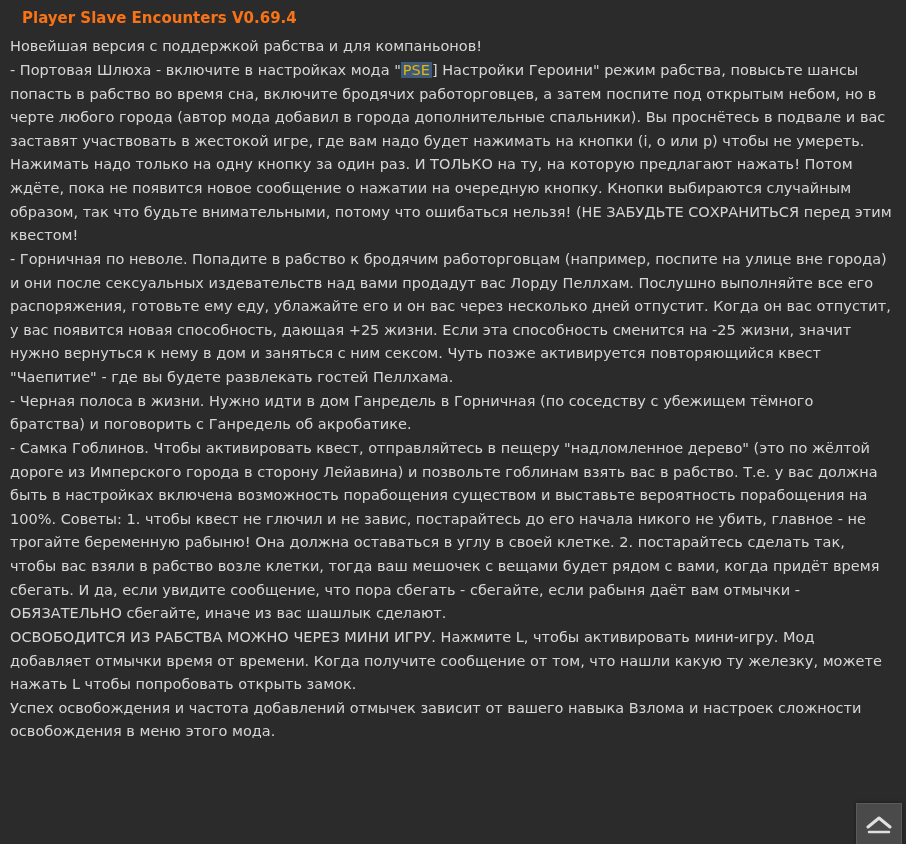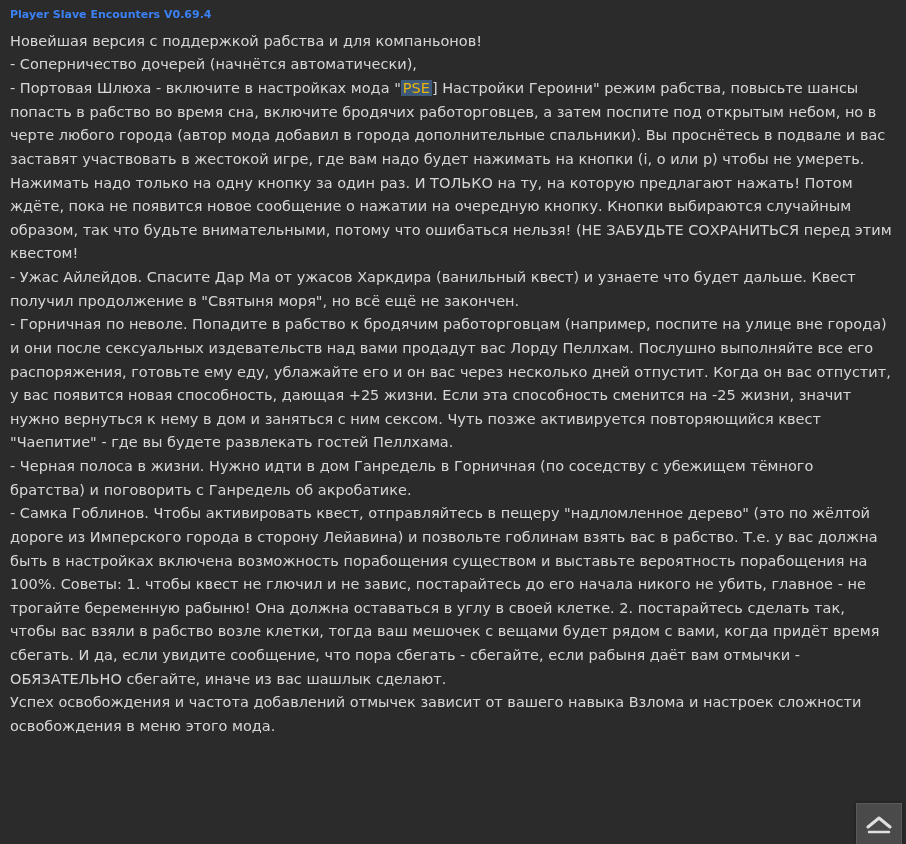--- a/index.html
+++ b/index.html
@@ -19,23 +19,23 @@
   .page {
     position: relative;
     width: 906px;
     height: 844px;
     box-sizing: border-box;
     padding: 8px 10px 0 10px;
     overflow: hidden;
   }
   .title {
     font-weight: bold;
-    color: #3b82f6;
-    font-size: 11px;
-    margin: 0 0 7px 0;
+    color: #f97316;
+    font-size: 15px;
+    margin: 0 0 7px 12px;
     line-height: 1.35;
   }
   p.para {
     margin: 0 4px 0 0;
     padding: 0;
     text-align: left;
     color: #d6d6d6;
   }
   .highlight {
     background: #3d5a7a;
@@ -62,28 +62,27 @@
   }
 </style>
 </head>
 <body>
 
 <div class="page">
 
   <div class="title">Player Slave Encounters V0.69.4</div>
 
   <p class="para">Новейшая версия с поддержкой рабства и для компаньонов!</p>
-  <p class="para">- Соперничество дочерей (начнётся автоматически),</p>
 
   <p class="para"><span>- Портовая Шлюха - включите в настройках мода "</span><span class="highlight">PSE</span><span>] Настройки Героини" режим рабства, повысьте шансы попасть в рабство во время сна, включите бродячих работорговцев, а затем поспите под открытым небом, но в черте любого города (автор мода добавил в города дополнительные спальники). Вы проснётесь в подвале и вас заставят участвовать в жестокой игре, где вам надо будет нажимать на кнопки (i, о или р) чтобы не умереть. Нажимать надо только на одну кнопку за один раз. И ТОЛЬКО на ту, на которую предлагают нажать! Потом ждёте, пока не появится новое сообщение о нажатии на очередную кнопку. Кнопки выбираются случайным образом, так что будьте внимательными, потому что ошибаться нельзя! (НЕ ЗАБУДЬТЕ СОХРАНИТЬСЯ перед этим квестом!</span></p>
 
-  <p class="para">- Ужас Айлейдов. Спасите Дар Ма от ужасов Харкдира (ванильный квест) и узнаете что будет дальше. Квест получил продолжение в "Святыня моря", но всё ещё не закончен.</p>
   <p class="para">- Горничная по неволе. Попадите в рабство к бродячим работорговцам (например, поспите на улице вне города) и они после сексуальных издевательств над вами продадут вас Лорду Пеллхам. Послушно выполняйте все его распоряжения, готовьте ему еду, ублажайте его и он вас через несколько дней отпустит. Когда он вас отпустит, у вас появится новая способность, дающая +25 жизни. Если эта способность сменится на -25 жизни, значит нужно вернуться к нему в дом и заняться с ним сексом. Чуть позже активируется повторяющийся квест "Чаепитие" - где вы будете развлекать гостей Пеллхама.</p>
   <p class="para">- Черная полоса в жизни. Нужно идти в дом Ганредель в Горничная (по соседству с убежищем тёмного братства) и поговорить с Ганредель об акробатике.</p>
   <p class="para">- Самка Гоблинов. Чтобы активировать квест, отправляйтесь в пещеру "надломленное дерево" (это по жёлтой дороге из Имперского города в сторону Лейавина) и позвольте гоблинам взять вас в рабство. Т.е. у вас должна быть в настройках включена возможность порабощения существом и выставьте вероятность порабощения на 100%. Советы: 1. чтобы квест не глючил и не завис, постарайтесь до его начала никого не убить, главное - не трогайте беременную рабыню! Она должна оставаться в углу в своей клетке. 2. постарайтесь сделать так, чтобы вас взяли в рабство возле клетки, тогда ваш мешочек с вещами будет рядом с вами, когда придёт время сбегать. И да, если увидите сообщение, что пора сбегать - сбегайте, если рабыня даёт вам отмычки - ОБЯЗАТЕЛЬНО сбегайте, иначе из вас шашлык сделают.</p>
+  <p class="para">ОСВОБОДИТСЯ ИЗ РАБСТВА МОЖНО ЧЕРЕЗ МИНИ ИГРУ.  Нажмите L, чтобы активировать мини-игру. Мод добавляет отмычки время от времени. Когда получите сообщение от том, что нашли какую ту железку, можете нажать L чтобы попробовать открыть замок.</p>
   <p class="para">Успех освобождения и частота добавлений отмычек зависит от вашего навыка Взлома и настроек сложности освобождения в меню этого мода.</p>
 
   <div class="scroll-top">
     <svg width="26" height="20" viewBox="0 0 26 20" aria-hidden="true">
       <path d="M2 13 L13 4 L24 13" fill="none" stroke="#e0e0e0" stroke-width="3" stroke-linecap="round" stroke-linejoin="round"></path>
       <path d="M3 18 L23 18" fill="none" stroke="#e0e0e0" stroke-width="2.5" stroke-linecap="round"></path>
     </svg>
   </div>
 
 </div>

